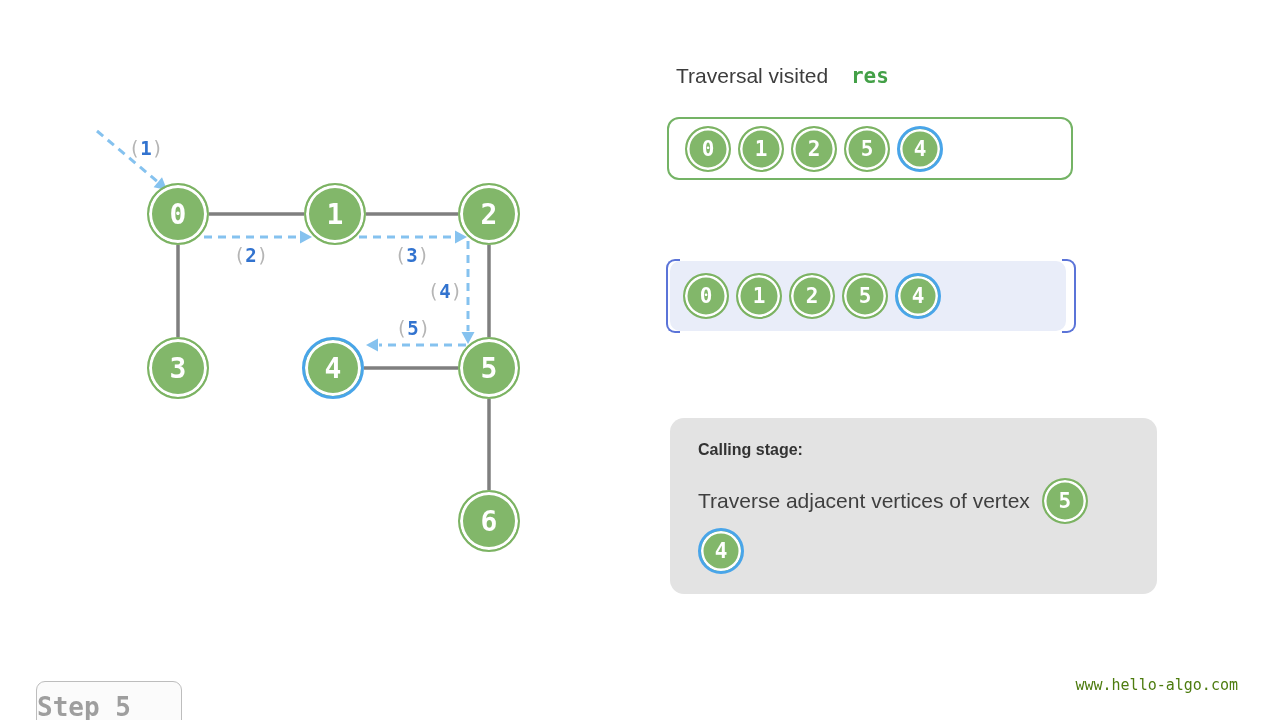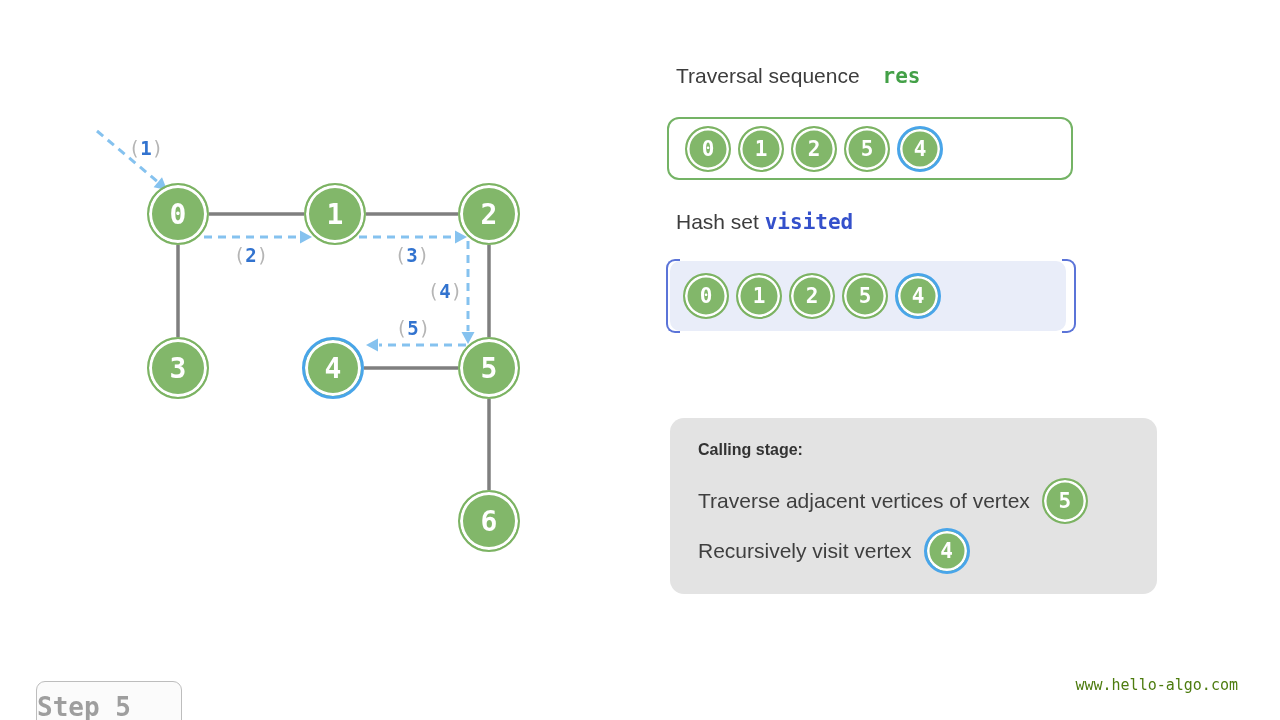--- a/index.html
+++ b/index.html
@@ -136,45 +136,41 @@
       <span>6</span>
     </div>
 
   <div class="steplab" style="left:146px; top:148px;"><span class="paren">(</span><span class="num">1</span><span class="paren">)</span></div>
   <div class="steplab" style="left:251px; top:255px;"><span class="paren">(</span><span class="num">2</span><span class="paren">)</span></div>
   <div class="steplab" style="left:412px; top:255px;"><span class="paren">(</span><span class="num">3</span><span class="paren">)</span></div>
   <div class="steplab" style="left:445px; top:291px;"><span class="paren">(</span><span class="num">4</span><span class="paren">)</span></div>
   <div class="steplab" style="left:413px; top:328px;"><span class="paren">(</span><span class="num">5</span><span class="paren">)</span></div>
 
   <div class="sect-title" style="left:676px; top:64px;">
-    <span>Traversal sequence</span>
+    <span>Traversal visited</span>
     <span class="code green">res</span>
   </div>
   <div class="res-box">
     <div class="chip">
         <span>0</span>
       </div>
     <div class="chip">
         <span>1</span>
       </div>
     <div class="chip">
         <span>2</span>
       </div>
     <div class="chip">
         <span>5</span>
       </div>
     <div class="chip hl">
         <span>4</span>
       </div>
   </div>
 
-  <div class="sect-title" style="left:676px; top:210px;">
-    <span>Hash set</span>
-    <span class="code blue">visited</span>
-  </div>
   <div class="hash-bg">
     <div class="chip">
         <span>0</span>
       </div>
     <div class="chip">
         <span>1</span>
       </div>
     <div class="chip">
         <span>2</span>
       </div>
@@ -190,21 +186,20 @@
 
   <div class="calling-box">
     <div class="calling-heading">Calling stage:</div>
     <div class="calling-line l1">
       <span>Traverse adjacent vertices of vertex</span>
       <span class="chip">
           <span>5</span>
         </span>
     </div>
     <div class="calling-line l2">
-      <span>Recursively visit vertex</span>
       <span class="chip hl">
           <span>4</span>
         </span>
     </div>
   </div>
 
   <div class="step-badge">
     <span>Step 5</span>
   </div>
 

